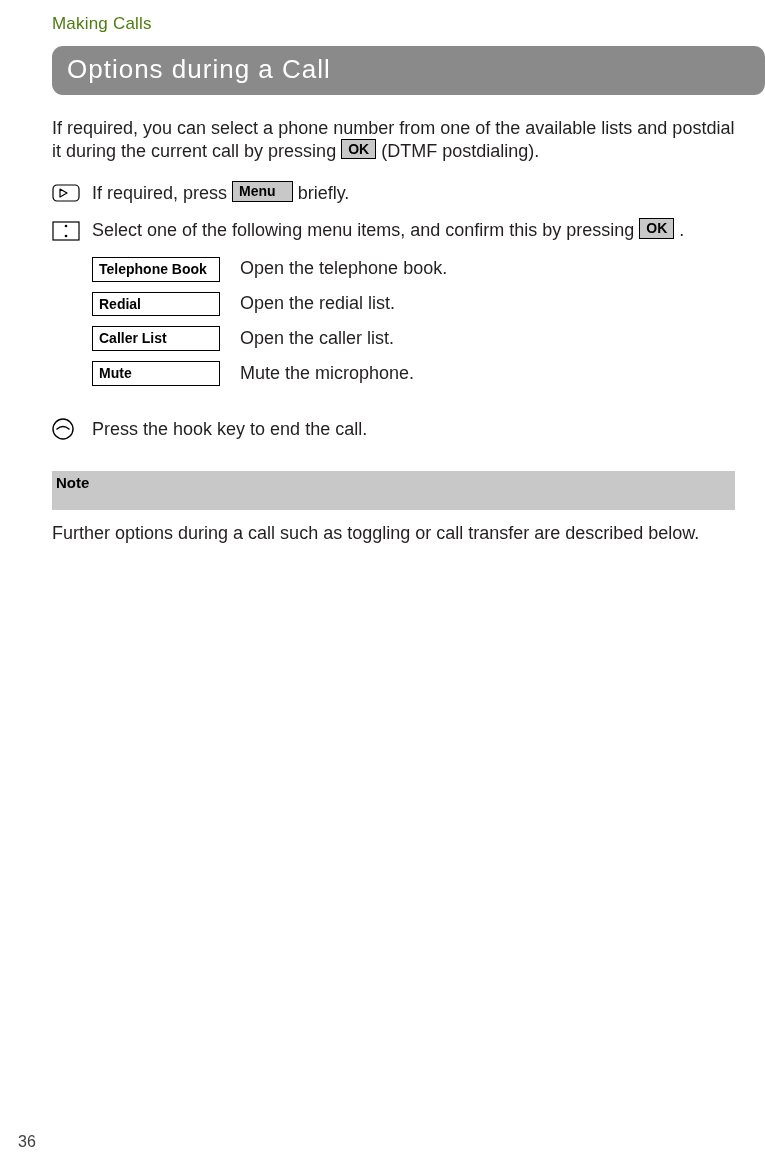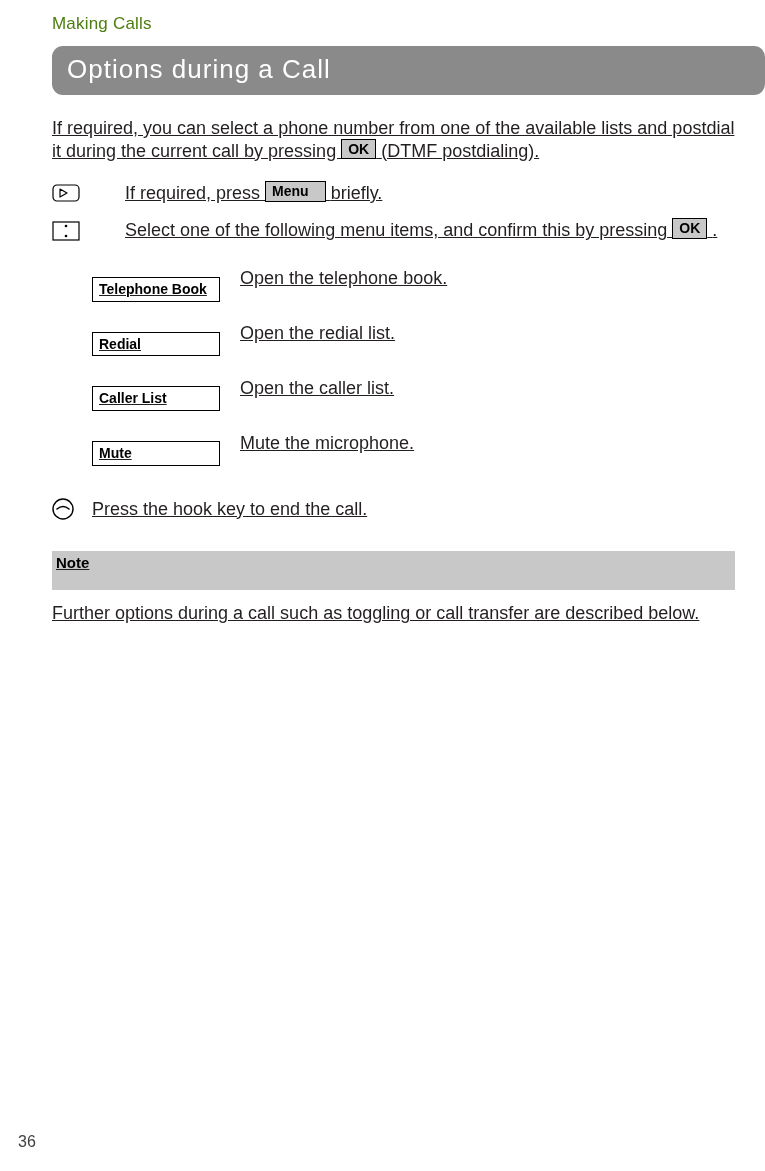--- a/index.html
+++ b/index.html
@@ -27,33 +27,31 @@
     color: #fff;
     font-size: 26px;
     letter-spacing: 1px;
     padding: 8px 15px 10px 15px;
     margin: 0 0 0 52px;
     border-radius: 11px;
   }
   .content {
     margin-left: 52px;
     margin-right: 30px;
-    text-decoration: underline;
   }
   .intro {
     font-size: 18px;
     line-height: 1.25;
     margin-top: 22px;
     margin-bottom: 20px;
   }
   .step-row {
     display: flex;
     align-items: flex-start;
     margin-bottom: 14px;
-    gap: 33px;
   }
   .step-icon {
     width: 40px;
     flex: 0 0 40px;
     display: flex;
     align-items: flex-start;
     justify-content: flex-start;
     padding-top: 2px;
   }
   .step-text {
@@ -87,21 +85,20 @@
   .menu-cell {
     width: 128px;
     flex: 0 0 128px;
     border: 1px solid #000;
     background: #fff;
     font-weight: bold;
     font-size: 14px;
     padding: 3px 6px;
     line-height: 1.2;
     color: #000;
-    margin-top: 20px;
   }
   .menu-desc {
     font-size: 18px;
     margin-left: 20px;
     line-height: 1.2;
   }
   .hook-row {
     display: flex;
     align-items: flex-start;
     margin-top: 32px;

